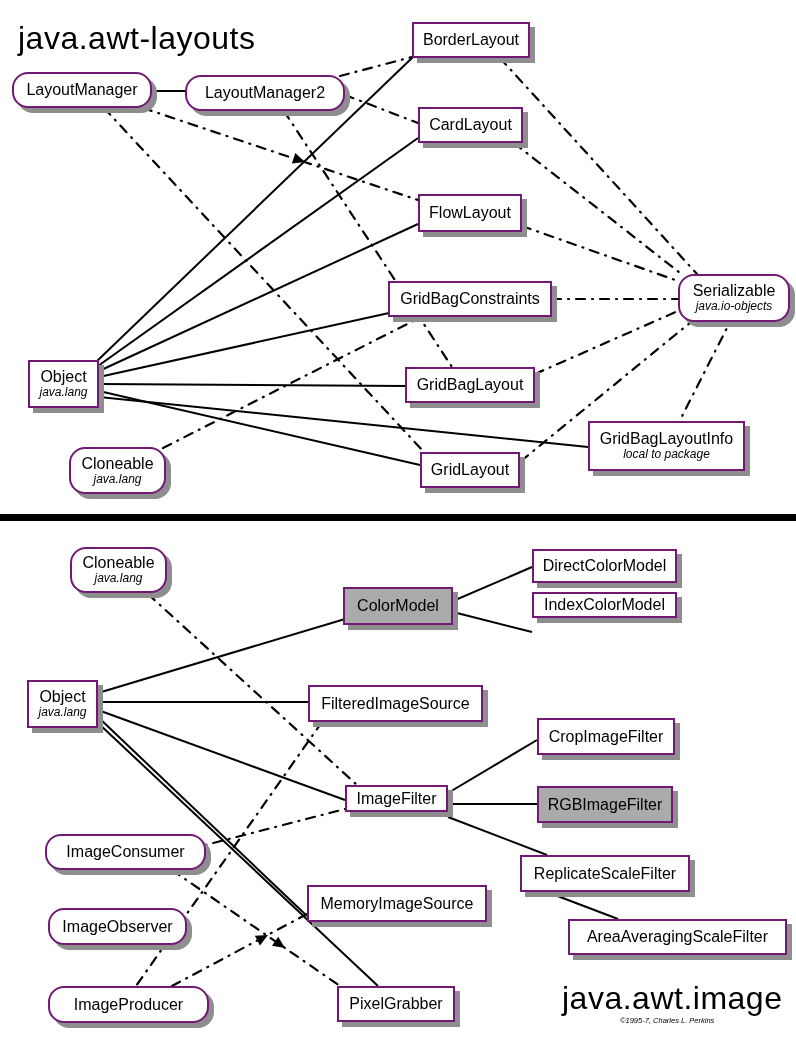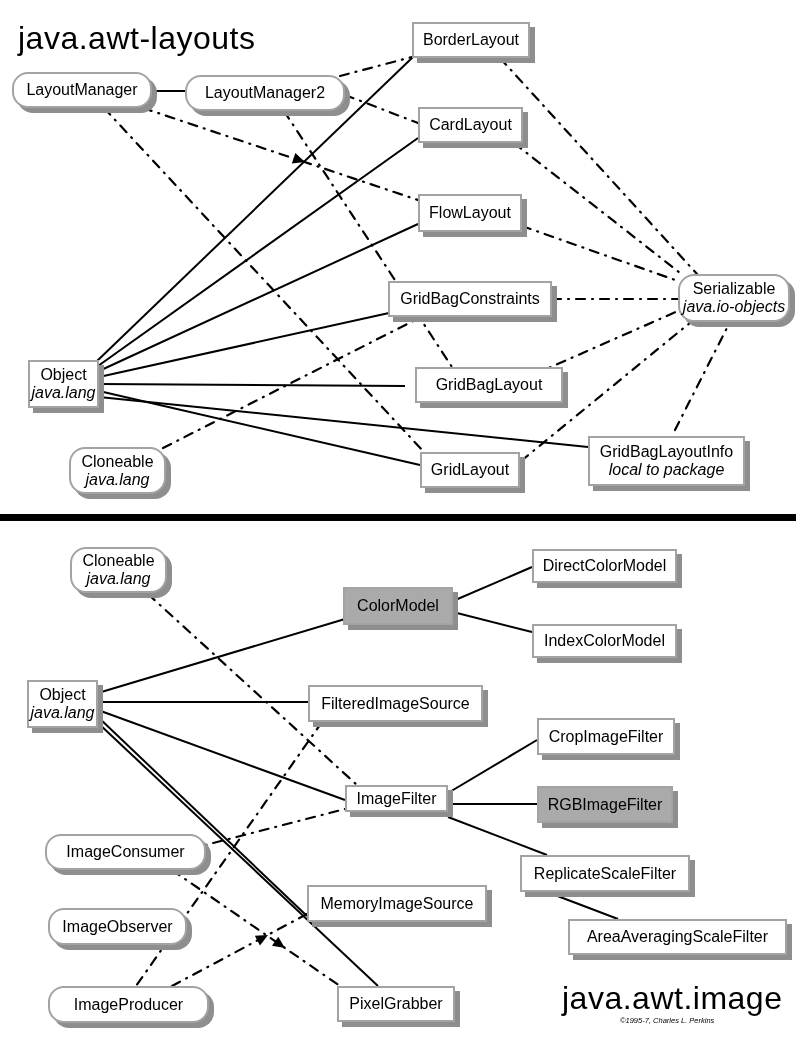--- a/index.html
+++ b/index.html
@@ -13,27 +13,27 @@
   .copyright{
     position:absolute;color:#000;font-size:7.5px;font-style:italic;white-space:nowrap;
   }
   #edges{position:absolute;left:0;top:0;}
   #edges line{stroke:#000;}
   #edges line.solid{stroke-width:2;}
   #edges line.dd{stroke-width:2.2;stroke-dasharray:9 7 1 7;stroke-linecap:round;}
   #edges path.arrow{fill:#000;stroke:none;}
   .sep{position:absolute;left:0;top:514px;width:796px;height:7px;background:#000;}
   .node{
-    position:absolute;background:#fff;border:2px solid #a3a3a3;
+    position:absolute;background:#fff;border:2px solid #701a75;
     box-shadow:5px 5px 0 #8e8e8e;
     display:flex;flex-direction:column;align-items:center;justify-content:center;
     box-sizing:border-box;line-height:1.12;text-align:center;
   }
   .node .lbl{font-size:16px;color:#000;white-space:nowrap;}
-  .node .sub{font-size:16px;font-style:italic;color:#000;white-space:nowrap;}
+  .node .sub{font-size:12px;font-style:italic;color:#000;white-space:nowrap;}
   .iface{border-radius:16px;}
   .gray{background:#aaaaaa;text-align:center;}
 </style>
 </head>
 <body>
 
 <div id="stage">
 
   <svg id="edges" width="796" height="1043" viewBox="0 0 796 1043">
 
@@ -96,27 +96,27 @@
   </div>
   <div class="node" style="left:418px;top:107px;width:105px;height:36px">
     <span class="lbl">CardLayout</span>
   </div>
   <div class="node" style="left:418px;top:194px;width:104px;height:38px">
     <span class="lbl">FlowLayout</span>
   </div>
   <div class="node" style="left:388px;top:281px;width:164px;height:36px">
     <span class="lbl">GridBagConstraints</span>
   </div>
-  <div class="node" style="left:415px;top:367px;width:148px;height:36px">
+  <div class="node" style="left:405px;top:367px;width:130px;height:36px">
     <span class="lbl">GridBagLayout</span>
   </div>
   <div class="node" style="left:420px;top:452px;width:100px;height:36px">
     <span class="lbl">GridLayout</span>
   </div>
-  <div class="node" style="left:588px;top:436px;width:157px;height:50px">
+  <div class="node" style="left:588px;top:421px;width:157px;height:50px">
     <span class="lbl">GridBagLayoutInfo</span>
     <span class="sub">local to package</span>
   </div>
   <div class="node" style="left:28px;top:360px;width:71px;height:48px">
     <span class="lbl">Object</span>
     <span class="sub">java.lang</span>
   </div>
   <div class="node iface" style="left:69px;top:447px;width:97px;height:47px">
     <span class="lbl">Cloneable</span>
     <span class="sub">java.lang</span>
@@ -135,21 +135,21 @@
   <div class="node" style="left:27px;top:680px;width:71px;height:48px">
     <span class="lbl">Object</span>
     <span class="sub">java.lang</span>
   </div>
   <div class="node gray" style="left:343px;top:587px;width:110px;height:38px">
     <span class="lbl">ColorModel</span>
   </div>
   <div class="node" style="left:532px;top:549px;width:145px;height:34px">
     <span class="lbl">DirectColorModel</span>
   </div>
-  <div class="node" style="left:532px;top:624px;width:145px;height:34px">
+  <div class="node" style="left:532px;top:592px;width:145px;height:26px">
     <span class="lbl">IndexColorModel</span>
   </div>
   <div class="node" style="left:308px;top:685px;width:175px;height:37px">
     <span class="lbl">FilteredImageSource</span>
   </div>
   <div class="node" style="left:345px;top:785px;width:103px;height:27px">
     <span class="lbl">ImageFilter</span>
   </div>
   <div class="node" style="left:537px;top:718px;width:138px;height:37px">
     <span class="lbl">CropImageFilter</span>

